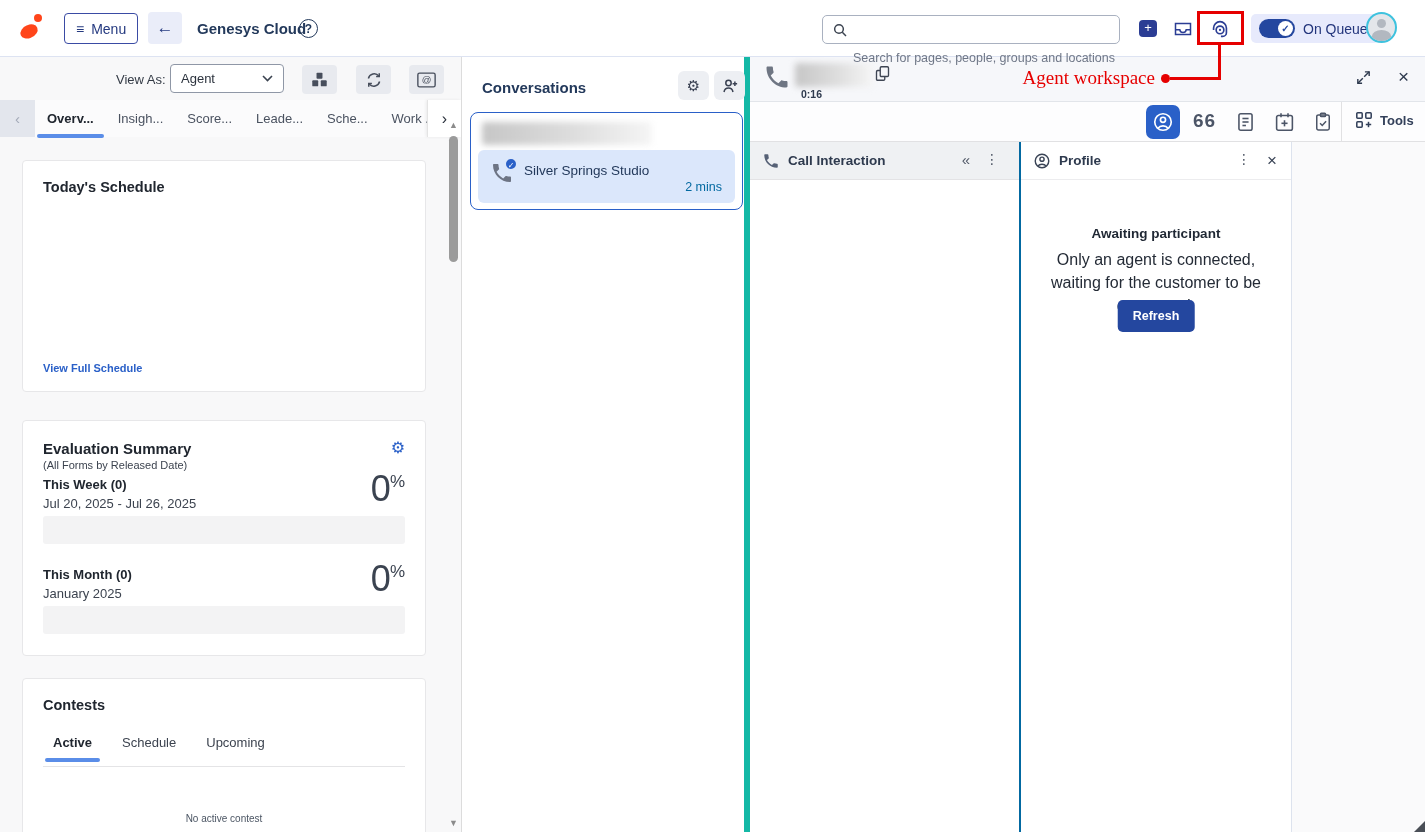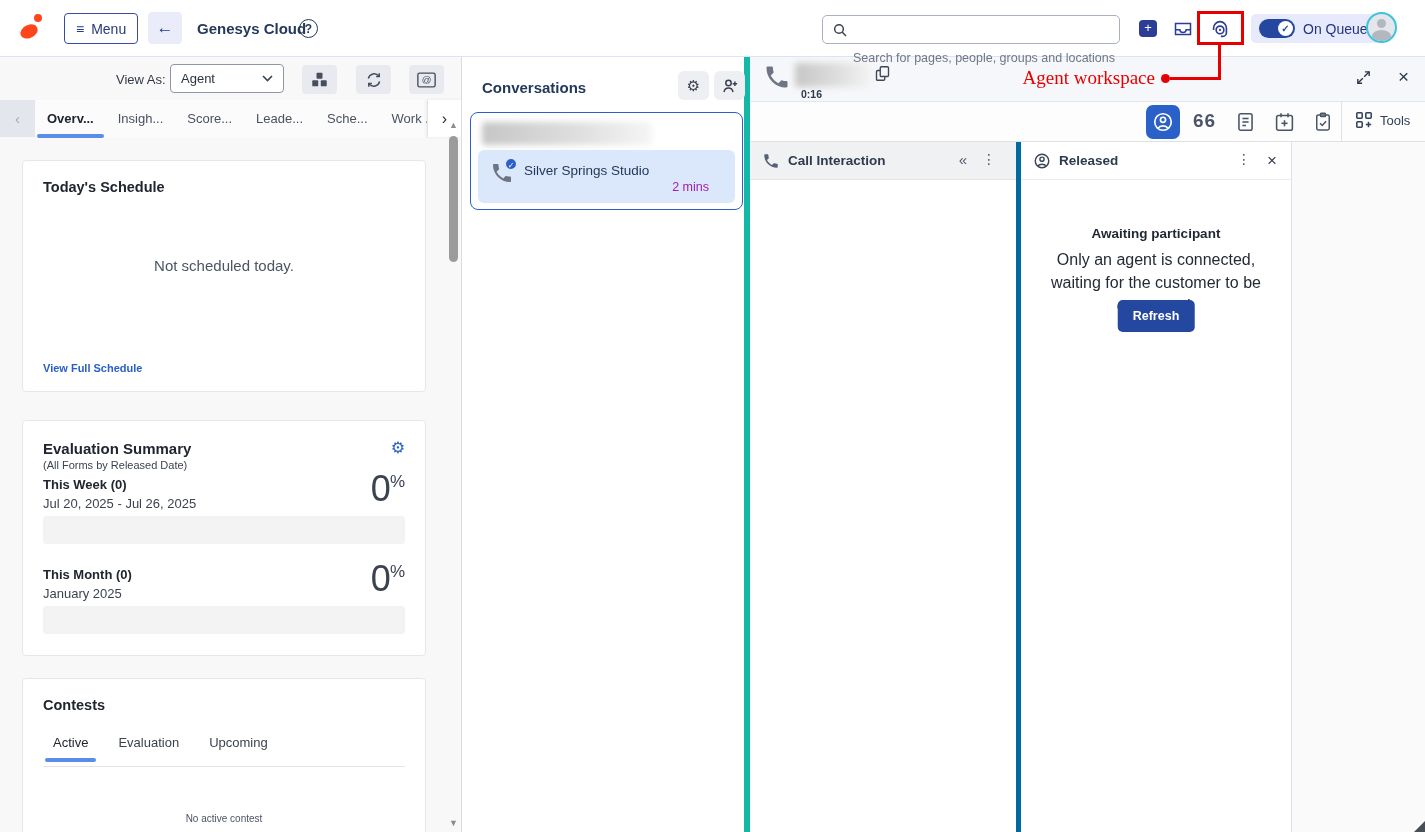--- a/index.html
+++ b/index.html
@@ -81,62 +81,62 @@
   .eval-label { position:absolute; left:20px; font-size:13px; font-weight:bold; color:#20262f; }
   .eval-period { position:absolute; left:20px; font-size:13px; color:#3c434f; }
   .eval-val { position:absolute; right:20px; font-size:36px; color:#3b4350; font-weight:400; letter-spacing:-1px; }
   .eval-val .unit { font-size:17px; vertical-align:14px; letter-spacing:0; }
   .eval-bar { position:absolute; left:20px; right:20px; height:28px; background:#f3f3f4; border-radius:3px; }
 
   .contest-card { top:621px; height:280px; }
   .contest-card .card-title { position:absolute; left:20px; top:18px; }
   .ctabs { position:absolute; left:30px; top:56px; display:flex; gap:30px; }
   .ctab { position:relative; font-size:13px; color:#3c434f; padding-bottom:12px; cursor:pointer; }
-  .ctab.active { font-weight:normal; color:#20262f; }
+  .ctab.active { font-weight:bold; color:#20262f; }
   .ctab.active::after { content:""; position:absolute; left:-8px; right:-8px; bottom:0; height:4px; background:#5a8de8; border-radius:2px; z-index:2; }
   .ctab-line { position:absolute; left:20px; right:20px; top:87px; height:1px; background:#e4e4e6; }
   .contest-empty { position:absolute; left:0; right:0; top:134px; text-align:center; font-size:10px; color:#4b5563; }
 
   
   .convpanel { position:absolute; top:57px; left:462px; width:288px; bottom:0; background:#fff; border-right:6px solid #14b8a6; }
   .conv-title { position:absolute; left:20px; top:22px; font-size:15px; font-weight:bold; color:#23395b; }
   .conv-btn { position:absolute; top:14px; width:31px; height:29px; background:#edeff3; border-radius:6px; display:flex; align-items:center; justify-content:center; cursor:pointer; }
   .conv-btn.gear { left:216px; font-size:15px; color:#3a4152; font-family:"DejaVu Sans",sans-serif; }
   .conv-btn.addp { left:252px; }
   .conv-card { position:absolute; left:8px; top:55px; width:273px; height:98px; border:1.5px solid #2a60c8; border-radius:8px; background:#fff; cursor:pointer; }
   .blur { background:linear-gradient(90deg,#c6c6c6 0%,#dedede 55%,#f5f5f5 100%); filter:blur(3px); border-radius:3px; }
   .conv-blur { position:absolute; left:11px; top:9px; width:170px; height:23px; }
   .conv-inner { position:absolute; left:7px; top:37px; width:257px; height:53px; background:#dbe7fb; border-radius:6px; }
   .conv-phone { position:absolute; left:12px; top:11px; width:26px; height:26px; }
   .conv-badge { position:absolute; left:14px; top:-4px; width:14px; height:14px; background:#2a60c8; border:2px solid #dbe7fb; border-radius:50%;
     color:#fff; font-size:8px; line-height:13px; text-align:center; }
   .conv-name { position:absolute; left:46px; top:13px; font-size:13.5px; color:#23395b; }
-  .conv-time { position:absolute; right:26px; top:30px; font-size:12.5px; color:#a21caf; }
+  .conv-time { position:absolute; right:13px; top:30px; font-size:12.5px; color:#0369a1; }
 
   
   .rightarea { position:absolute; top:57px; left:750px; width:675px; bottom:0; background:#fafafb; }
   .callheader { position:absolute; top:0; left:0; right:0; height:45px; background:#f6f7fa; border-bottom:1px solid #e2e5ea; }
   .ch-phone { position:absolute; left:13px; top:6px; }
   .ch-blur { position:absolute; left:45px; top:6px; width:78px; height:24px; }
   .ch-timer { position:absolute; left:51px; top:31px; font-size:10.5px; font-weight:bold; color:#2e3a4e; }
   .ch-copy { position:absolute; left:125px; top:8px; cursor:pointer; }
   .ch-expand { position:absolute; right:53px; top:12px; cursor:pointer; }
   .ch-close { position:absolute; right:16px; top:9px; font-size:19px; color:#2e3a4e; cursor:pointer; }
 
   .toolrow { position:absolute; top:45px; left:0; right:0; height:40px; background:#fdfdfe; border-bottom:1px solid #e1e1e3; }
   .tool-active { position:absolute; left:396px; top:3px; width:34px; height:34px; background:#2a60c8; border-radius:7px;
     display:flex; align-items:center; justify-content:center; cursor:pointer; }
   .tool-quote { position:absolute; left:443px; top:8px; font-size:19px; font-weight:bold; color:#4c5567; letter-spacing:1px; cursor:pointer; }
   .tool-ic { position:absolute; top:9px; cursor:pointer; }
   .tool-div { position:absolute; left:591px; top:0; height:40px; border-left:1px solid #e1e1e3; }
   .tools-grp { position:absolute; left:605px; top:9px; display:flex; align-items:center; gap:7px; cursor:pointer; }
-  .tools-label { font-size:13px; font-weight:normal; color:#33405a; }
+  .tools-label { font-size:13px; font-weight:bold; color:#33405a; }
 
   .panels { position:absolute; top:85px; left:0; right:0; bottom:0; }
-  .callpanel { position:absolute; left:0; top:0; bottom:0; width:271px; background:#fff; border-right:5px solid #0369a1; }
+  .callpanel { position:absolute; left:0; top:0; bottom:0; width:271px; background:#fff; border-right:2px solid #0369a1; }
   .panel-hdr { position:absolute; left:0; right:0; top:0; height:38px; }
   .callpanel .panel-hdr { background:#eff1f3; border-bottom:1px solid #e3e3e5; }
   .panel-hdr .p-ic { position:absolute; left:12px; top:10px; }
   .panel-hdr .p-title { position:absolute; left:38px; top:11px; font-size:13.5px; font-weight:bold; color:#2e3a4e; }
   .p-collapse { position:absolute; right:49px; top:9px; font-size:15px; color:#525a68; cursor:pointer; }
   .p-kebab { position:absolute; top:9px; font-size:14px; color:#525a68; cursor:pointer; font-family:"DejaVu Sans",sans-serif; }
   .callpanel .p-kebab { right:20px; }
 
   .profilepanel { position:absolute; left:271px; top:0; bottom:0; width:271px; background:#fff; border-right:1px solid #dde3ee; }
   .drag-dots { position:absolute; left:50%; transform:translateX(-50%); top:2px; width:16px; height:7px; cursor:grab;
@@ -252,21 +252,20 @@
       <div class="tab">Score...</div>
       <div class="tab">Leade...</div>
       <div class="tab">Sche...</div>
       <div class="tab">Work ...</div>
     </div>
     <div class="scroll-right">›</div>
   </div>
 
   <div class="card sched-card">
     <div class="card-title">Today's Schedule</div>
-    <div class="sched-empty">Not scheduled today.</div>
     <div class="sched-link">View Full Schedule</div>
   </div>
 
   <div class="card eval-card">
     <div class="card-title">Evaluation Summary</div>
     <div class="eval-gear">⚙</div>
     <div class="eval-sub">(All Forms by Released Date)</div>
 
     <div class="eval-label" style="top:56px">This Week (0)</div>
     <div class="eval-period" style="top:75px">Jul 20, 2025 - Jul 26, 2025</div>
@@ -276,21 +275,21 @@
     <div class="eval-label" style="top:146px">This Month (0)</div>
     <div class="eval-period" style="top:165px">January 2025</div>
     <div class="eval-val" style="top:137px"><span>0</span><span class="unit">%</span></div>
     <div class="eval-bar" style="top:185px"></div>
   </div>
 
   <div class="card contest-card">
     <div class="card-title">Contests</div>
     <div class="ctabs">
       <div class="ctab active">Active</div>
-      <div class="ctab">Evaluation</div>
+      <div class="ctab">Schedule</div>
       <div class="ctab">Upcoming</div>
     </div>
     <div class="ctab-line"></div>
     <div class="contest-empty">No active contest</div>
   </div>
 
   <div class="lp-scrollbar">
     <div class="arrow" style="top:0">▲</div>
     <div class="thumb"></div>
     <div class="arrow" style="bottom:0">▼</div>
@@ -417,21 +416,21 @@
     <div class="profilepanel">
       <div class="drag-dots"></div>
       <div class="panel-hdr">
         <div class="p-ic">
           <svg width="18" height="18" viewBox="0 0 24 24" fill="none" stroke="#3a4456" stroke-width="1.9">
             <circle cx="12" cy="12" r="9"></circle>
               <circle cx="12" cy="9.6" r="2.8"></circle>
               <path d="M6.2 19a7.5 7.5 0 0 1 11.6 0"></path>
           </svg>
         </div>
-        <div class="p-title">Released</div>
+        <div class="p-title">Profile</div>
         <div class="p-kebab">⋮</div>
         <div class="p-close">×</div>
       </div>
       <div class="pp-heading">Awaiting participant</div>
       <div class="pp-msg">Only an agent is connected, waiting for the customer to be connected.</div>
       <button class="pp-refresh">Refresh</button>
     </div>
   </div>
 </div>
 

